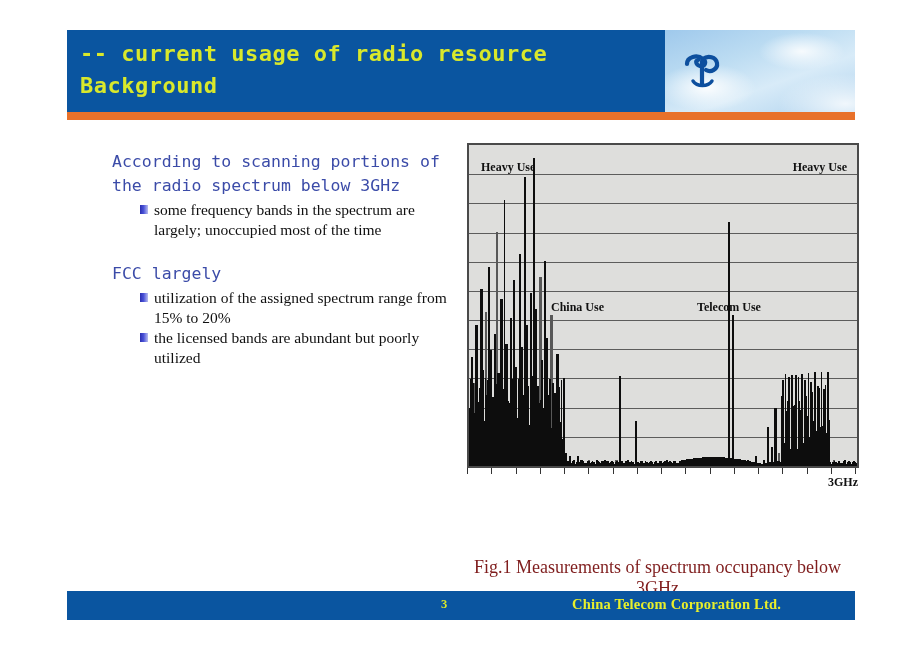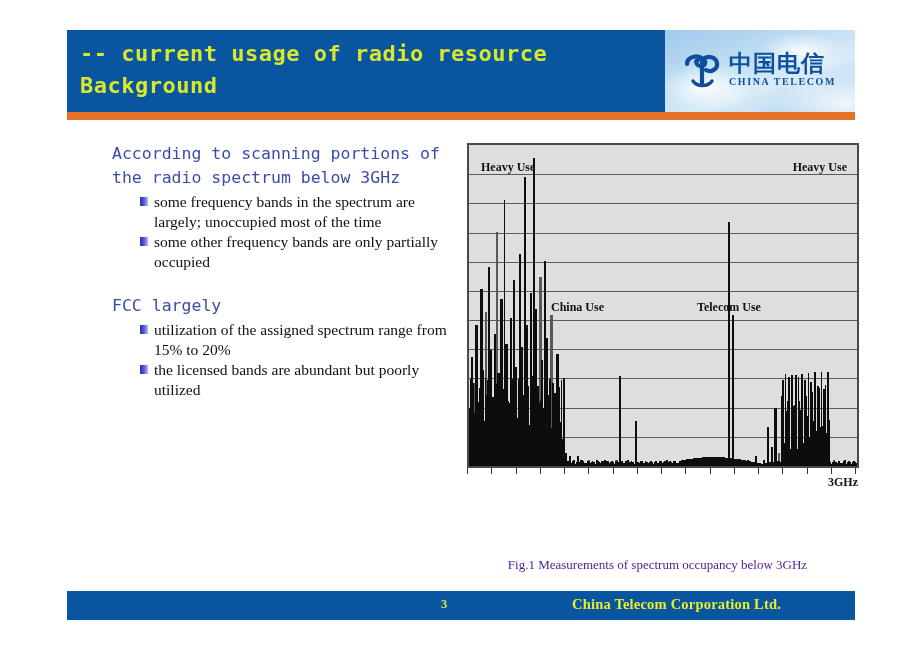--- a/index.html
+++ b/index.html
@@ -89,21 +89,21 @@
     top: 112px;
     width: 788px;
     height: 8px;
     background: #e8712a;
   }
 
   
   #content-left {
     position: absolute;
     left: 112px;
-    top: 142px;
+    top: 150px;
     width: 335px;
   }
   .section-heading {
     font-family: "DejaVu Sans Mono", monospace;
     font-size: 16.5px;
     color: #3b4ba8;
     line-height: 24px;
     margin: 0 0 2px 0;
     letter-spacing: 0px;
   }
@@ -237,22 +237,22 @@
     font-size: 12px;
     color: #111;
   }
   #figure-caption {
     position: absolute;
     left: 455px;
     top: 557px;
     width: 405px;
     text-align: center;
     font-family: "Liberation Serif", serif;
-    font-size: 13px;
-    color: #4c1d95;
+    font-size: 18px;
+    color: #7f1d1d;
   }
 
   
   #footer-bar {
     position: absolute;
     left: 67px;
     top: 591px;
     width: 788px;
     height: 29px;
     background: #0a55a0;
@@ -289,41 +289,33 @@
   <div id="logo-panel">
     <div id="logo-group">
       <div id="logo-mark">
         <svg width="42" height="42" viewBox="0 0 42 42" aria-hidden="true">
           <path d="M6 16 C6 9, 16 6, 22 11 C26 14, 24 19, 19 18 C15 17, 14 13, 17 12" fill="none" stroke="#0d4f9e" stroke-width="4.2" stroke-linecap="round"></path>
           <path d="M22 11 C27 7, 35 9, 36 15 C37 21, 30 25, 25 22" fill="none" stroke="#0d4f9e" stroke-width="4.2" stroke-linecap="round"></path>
           <path d="M21 13 L21 36" fill="none" stroke="#0d4f9e" stroke-width="4.2" stroke-linecap="round"></path>
           <path d="M12 33 C16 39, 27 39, 31 33" fill="none" stroke="#0d4f9e" stroke-width="3.4" stroke-linecap="round"></path>
         </svg>
       </div>
-      <div>
-        <div id="logo-cn">中国电信</div>
-        <div id="logo-en">CHINA TELECOM</div>
-      </div>
     </div>
   </div>
 </div>
 <div id="header-underline"></div>
 
 <div id="content-left">
 
   <p class="section-heading">According to scanning portions of the radio spectrum below 3GHz</p>
 
   <ul class="bullet-list">
     <li class="bullet-item">
       <span class="bullet-marker"></span>
       <span>some frequency bands in the spectrum are largely; unoccupied most of the time</span>
-    </li>
-    <li class="bullet-item">
-      <span class="bullet-marker"></span>
-      <span>some other frequency bands are only partially occupied</span>
     </li>
   </ul>
 
   <div class="gap-block"></div>
 
   <p class="section-heading">FCC largely</p>
 
   <ul class="bullet-list">
     <li class="bullet-item">
       <span class="bullet-marker"></span>

